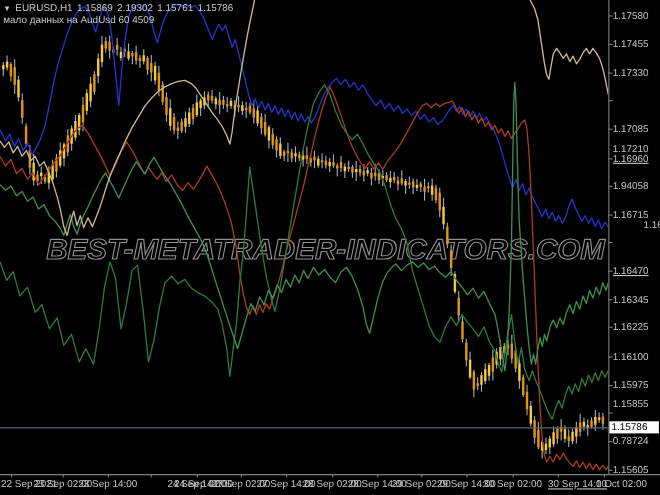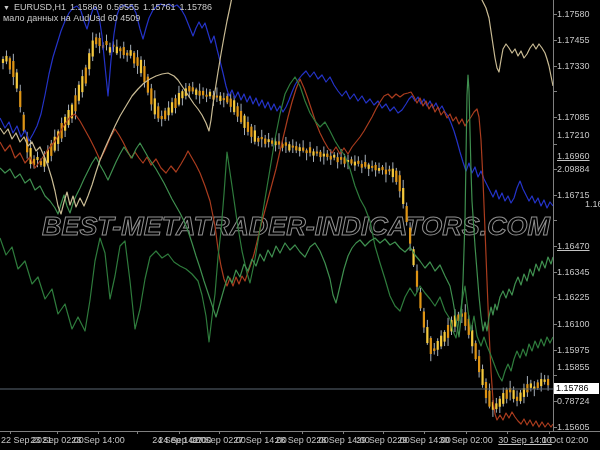--- a/index.html
+++ b/index.html
@@ -389,35 +389,35 @@
       <line x1="302.5" y1="431" x2="302.5" y2="434" stroke="#7f7f7f" stroke-width="1"></line>
       <line x1="343.5" y1="431" x2="343.5" y2="434" stroke="#7f7f7f" stroke-width="1"></line>
       <line x1="383.5" y1="431" x2="383.5" y2="434" stroke="#7f7f7f" stroke-width="1"></line>
       <line x1="424.5" y1="431" x2="424.5" y2="434" stroke="#7f7f7f" stroke-width="1"></line>
       <line x1="466.5" y1="431" x2="466.5" y2="434" stroke="#7f7f7f" stroke-width="1"></line>
       <line x1="507.5" y1="431" x2="507.5" y2="434" stroke="#7f7f7f" stroke-width="1"></line>
       <line x1="549.5" y1="431" x2="549.5" y2="434" stroke="#7f7f7f" stroke-width="1"></line>
     </svg>
 
   <div class="ohlc">
-    <span style="font-size:7px;">▼</span><span>EURUSD,H1</span><span>1.15869</span><span>0.59555</span><span>1.15761</span><span>1.15786</span>
+    <span style="font-size:7px;">▼</span><span>EURUSD,H1</span><span>1.15869</span><span>2.19302</span><span>1.15761</span><span>1.15786</span>
   </div>
   <div class="alert">мало данных на AudUsd 60 4509</div>
 
   <div id="price-axis" class="axis-zone"></div>
   <div id="time-axis" class="axis-zone"></div>
 
   <div id="price-tag" style="top: 383px;">1.15786</div>
 <div class="paxis-label" style="top: 14px;">1.17580</div>
     <div class="paxis-label" style="top: 40px;">1.17455</div>
     <div class="paxis-label" style="top: 66px;">1.17330</div>
     <div class="paxis-label" style="top: 91px; margin-top: 44px;">1.17210</div>
     <div class="paxis-label" style="top: 117px;">1.17085</div>
-    <div class="paxis-label" style="top: 156px; text-decoration: underline;">1.16960</div>
-    <div class="paxis-label" style="top: 169px;">2.09884</div>
+    <div class="paxis-label" style="top: 144px; text-decoration: underline;">1.16960</div>
+    <div class="paxis-label" style="top: 169px;">1.94058</div>
     <div class="paxis-label" style="top: 195px;">1.16715</div>
     <div class="paxis-label" style="top: 204px; margin-left: 28px;">1.16595</div>
     <div class="paxis-label" style="top: 246px; text-decoration: underline;">1.16470</div>
     <div class="paxis-label" style="top: 272px;">1.16345</div>
     <div class="paxis-label" style="top: 297px;">1.16225</div>
     <div class="paxis-label" style="top: 324px;">1.16100</div>
     <div class="paxis-label" style="top: 350px;">1.15975</div>
     <div class="paxis-label" style="top: 367px; text-align: right;">1.15855</div>
     <div class="paxis-label" style="top: 401px;">0.78724</div>
     <div class="paxis-label" style="top: 427px; text-align: right;">1.15605</div>

